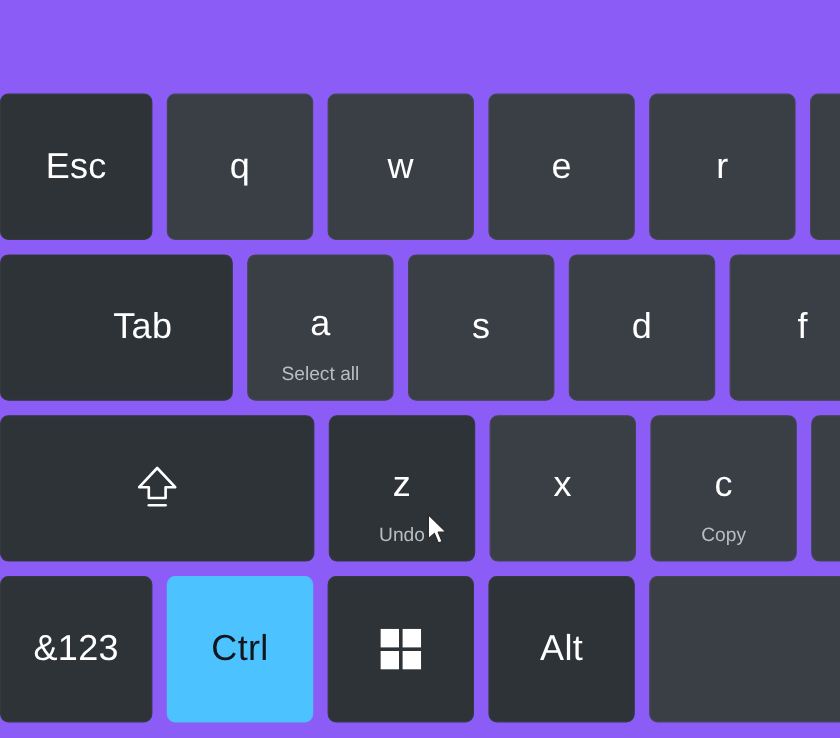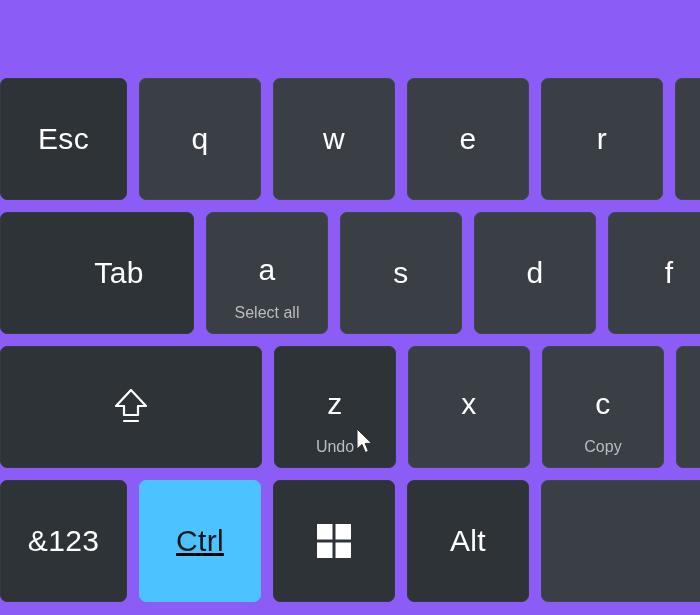--- a/index.html
+++ b/index.html
@@ -54,21 +54,20 @@
 
   
   .key.letter {
     background: #3a3f45;
     border-color: #41464c;
   }
 
   .key.accent {
     background: #4cc2ff;
     border-color: #4cc2ff;
-    text-decoration: underline;
   }
 
   .key-main {
     font-size: 30px;
     color: #ffffff;
     line-height: 1;
     font-weight: 400;
     letter-spacing: 0.3px;
   }
   .key.accent .key-main {

